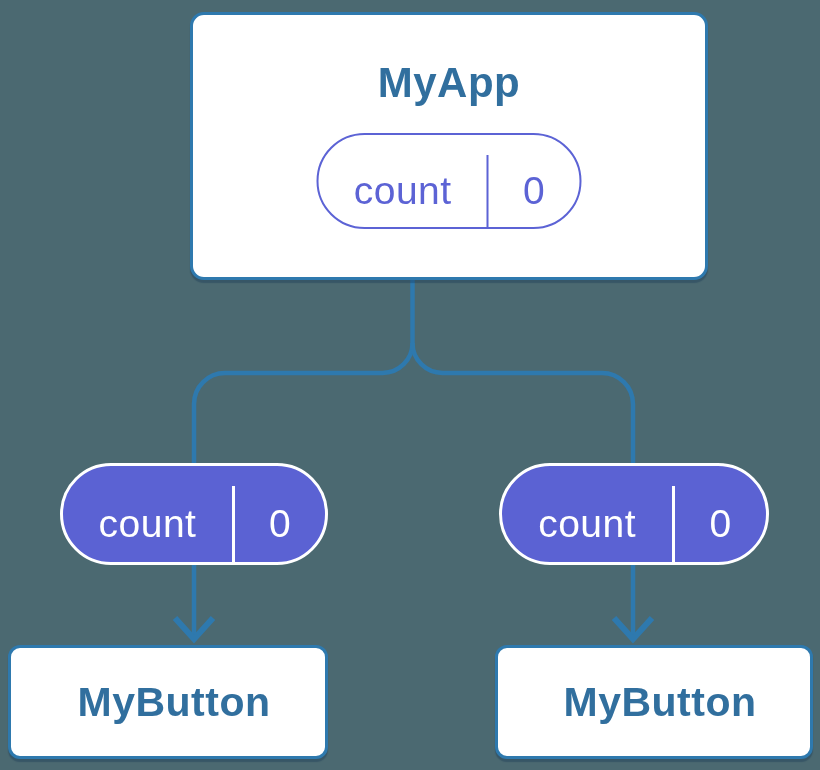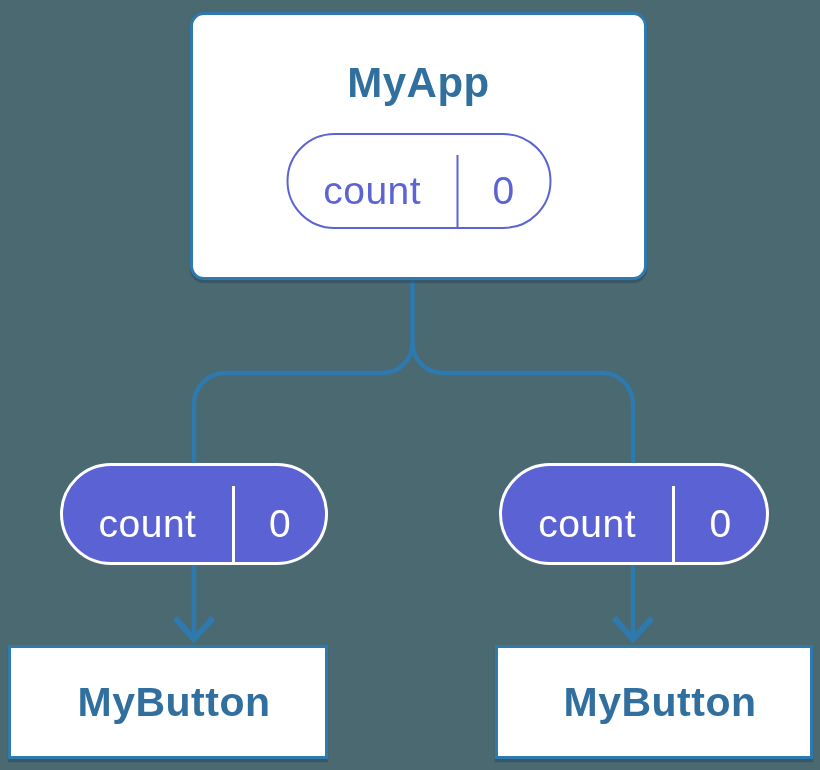--- a/index.html
+++ b/index.html
@@ -18,21 +18,21 @@
   .connectors path.head{stroke-width:6;stroke-linejoin:miter;}
 
   .card{
     position:absolute;
     background:var(--card-bg);
     border:3px solid var(--line);
     box-shadow:0 3px 1px rgba(21,52,82,0.35);
     z-index:1;
     box-sizing:border-box;
   }
-  .card-top{left:190px;top:12px;width:457px;height:268px;border-radius:14px;}
+  .card-top{left:190px;top:12px;width:518px;height:268px;border-radius:14px;}
   .card-title{
     color:var(--text-blue);
     font-size:42px;font-weight:bold;letter-spacing:0.5px;
     text-align:center;
   }
   .card-top .card-title{position:absolute;left:0;right:0;top:44px;}
 
   .pill{
     display:flex;align-items:stretch;
     box-sizing:border-box;
@@ -58,21 +58,21 @@
     height:102px;border-radius:51px;
     background:#5b62d3;border:3px solid #ffffff;
     color:#ffffff;
   }
   .pill-solid .pill-name{border-right:3px solid #ffffff;}
   .pill-solid-left{left:60px;top:463px;width:268px;}
   .pill-solid-right{left:499px;top:463px;width:270px;}
 
   .card-bottom{
     display:flex;align-items:center;justify-content:center;
-    border-radius:0;
+    border-radius:12px;
     padding-left:12px;
   }
   .card-bottom-left{left:8px;top:645px;width:320px;height:114px;}
   .card-bottom-right{left:495px;top:645px;width:318px;height:114px;}
   .card-bottom .card-title{font-size:41px;}
 </style>
 </head>
 <body>
 
 <div class="stage">

